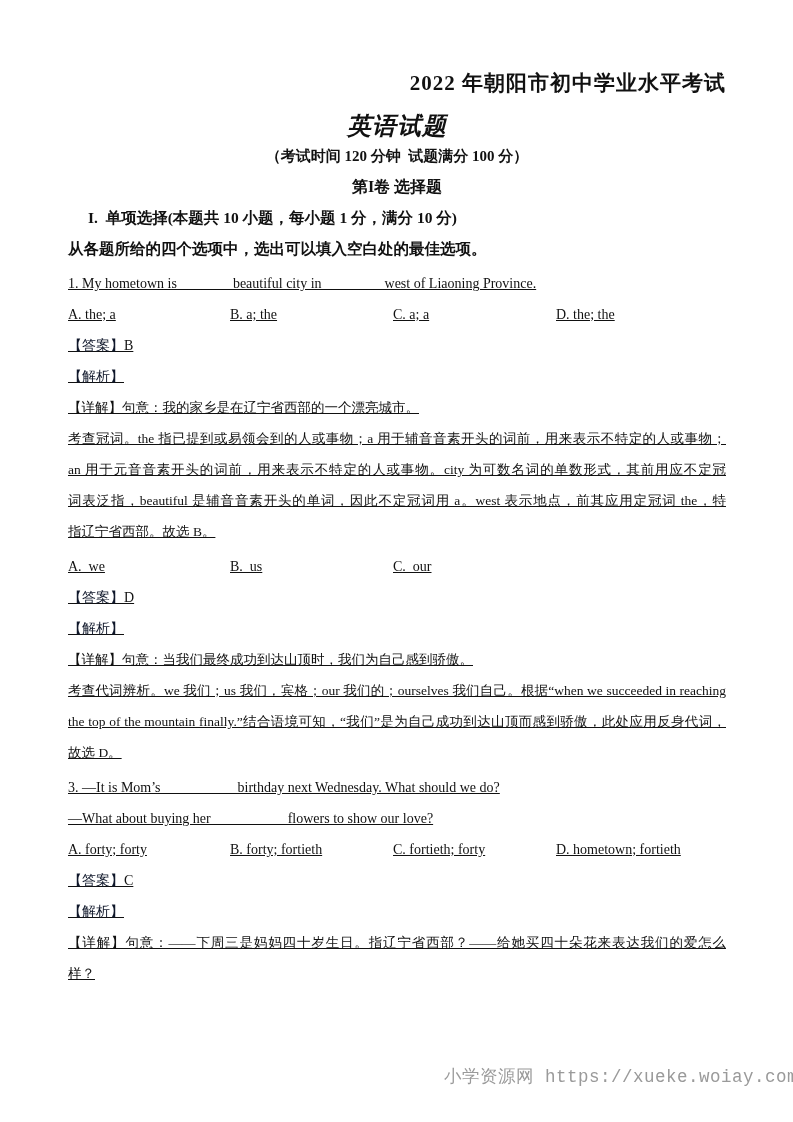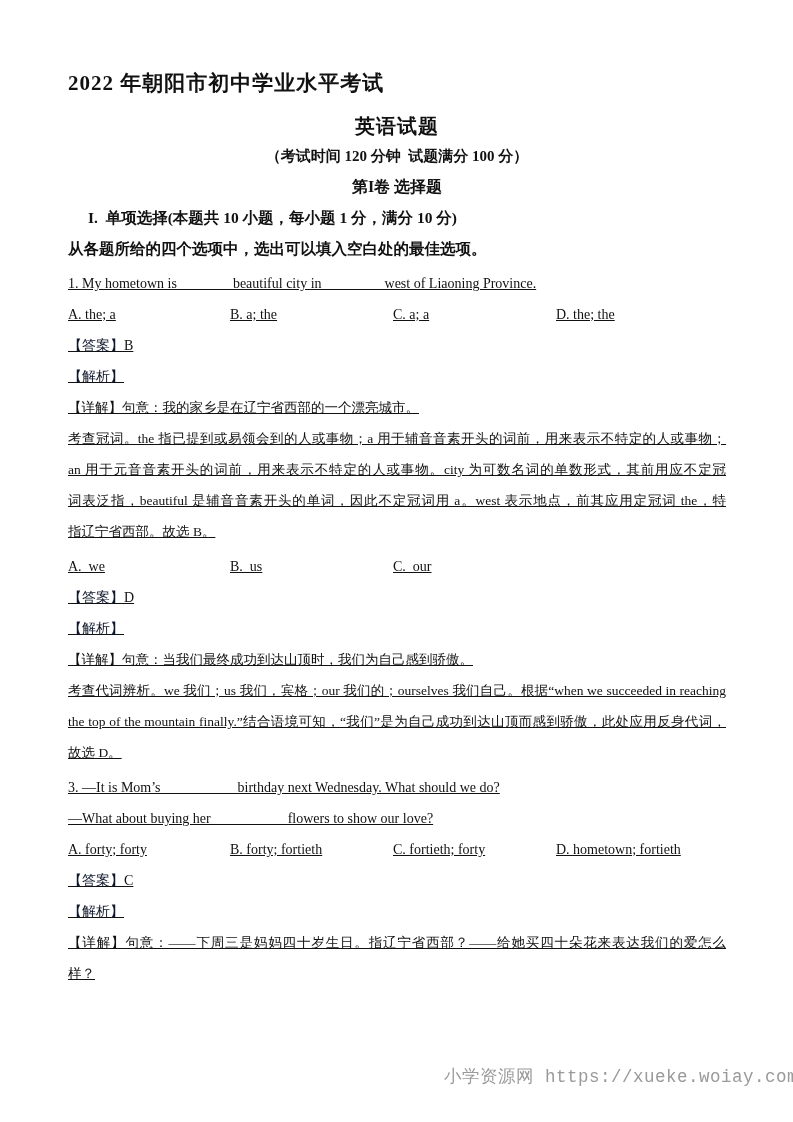--- a/index.html
+++ b/index.html
@@ -11,33 +11,34 @@
     margin: 0 auto;
     background: #ffffff;
     font-family: "Liberation Serif", "DejaVu Serif", serif;
     color: #111111;
     overflow: hidden;
   }
   .content {
     padding: 68px 67px 0 68px;
   }
   .doc-title {
-    text-align: left;
+    text-align: right;
     font-weight: bold;
     font-size: 21px;
     line-height: 30px;
     margin-bottom: 13px;
     letter-spacing: 1px;
   }
   .doc-subtitle {
     text-align: center;
     font-weight: bold;
-    font-size: 20px;
+    font-size: 24px;
     line-height: 30px;
     letter-spacing: 1px;
+    font-style: italic;
   }
   .exam-info {
     text-align: center;
     font-weight: bold;
     font-size: 15px;
     line-height: 30px;
   }
   .volume-heading {
     text-align: center;
     font-weight: bold;

